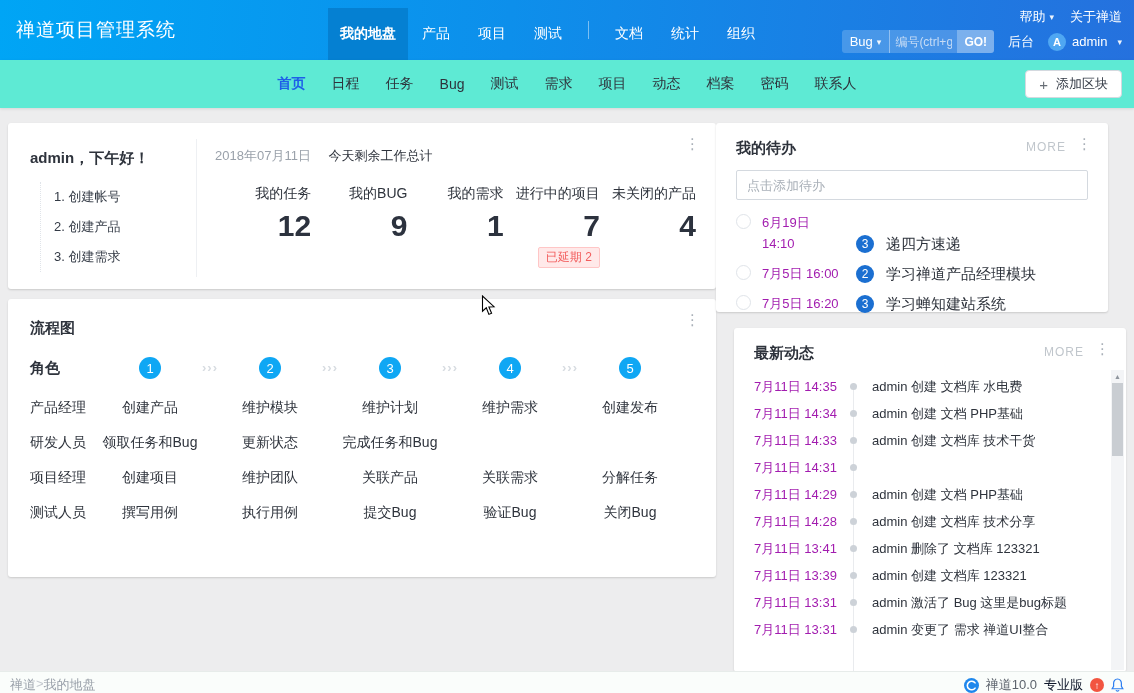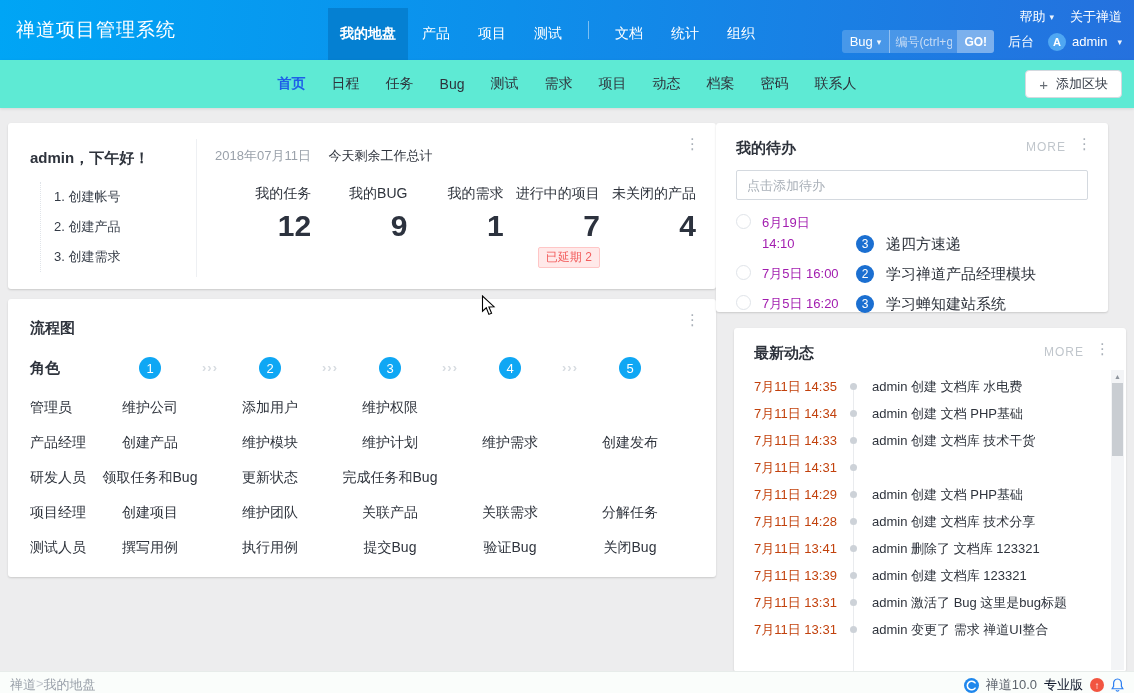--- a/index.html
+++ b/index.html
@@ -82,21 +82,21 @@
   .todo-item { display:flex; align-items:flex-end; position:relative; padding:4px 0 5px 26px; min-height:27px; }
   .todo-check { position:absolute; left:0; top:6px; width:15px; height:15px; border:1px solid #e0e4e9; border-radius:50%; background:#fff; cursor:pointer; }
   .todo-date { width:92px; font-size:13px; color:#a21caf; white-space:pre-line; line-height:21px; flex-shrink:0; }
   .todo-pri { width:18px; height:18px; border-radius:50%; background:#1b6fd1; color:#fff; font-size:12px; display:flex; align-items:center; justify-content:center; margin:0 12px 1px 2px; flex-shrink:0; }
   .todo-text { font-size:15px; color:#2e333c; line-height:21px; cursor:pointer; }
   
   #activity-card { left:734px; top:328px; width:392px; height:344px; padding:16px 20px 0 20px; overflow:hidden; }
   .activity-list { margin-top:10px; position:relative; }
   .timeline { position:absolute; left:99px; top:10px; height:290px; width:1px; background:#e9ebee; }
   .activity-item { display:flex; align-items:center; height:27px; font-size:13px; position:relative; }
-  .act-time { width:96px; color:#c2410c; flex-shrink:0; white-space:nowrap; }
+  .act-time { width:96px; color:#a21caf; flex-shrink:0; white-space:nowrap; }
   .act-dot { width:7px; height:7px; border-radius:50%; background:#cdd2d8; margin-right:15px; position:relative; z-index:1; flex-shrink:0; }
   .act-text { color:#2e333c; white-space:nowrap; cursor:pointer; }
   .scrollbar { position:absolute; top:42px; right:2px; bottom:2px; width:13px; background:#f3f4f6; }
   .scroll-arrow { width:13px; height:13px; display:flex; align-items:center; justify-content:center; font-size:7px; color:#8f959d; cursor:pointer; }
   .scroll-thumb { position:absolute; top:13px; left:1px; width:11px; height:73px; background:#c9cdd2; cursor:pointer; }
   
   .footer { position:absolute; left:0; right:0; bottom:0; height:22px; background:#fafdfb; border-top:1px solid #e7ecea; display:flex; align-items:flex-start; padding:4px 10px 0 10px; font-size:13px; z-index:3; }
   .breadcrumb { display:flex; gap:0; color:#9aa1aa; }
   .crumb { cursor:pointer; }
   .crumb-sep { color:#c4c9cf; }
@@ -232,28 +232,20 @@
       <div class="task-cell">
         <span class="flow-arrow">›››</span>
         <span class="step-circle">4</span>
       </div>
       <div class="task-cell">
         <span class="flow-arrow">›››</span>
         <span class="step-circle">5</span>
       </div>
     </div>
     <div class="flow-row">
-      <div class="role-cell">管理员</div>
-      <div class="task-cell"><span class="task-link">维护公司</span></div>
-      <div class="task-cell"><span class="task-link">添加用户</span></div>
-      <div class="task-cell"><span class="task-link">维护权限</span></div>
-      <div class="task-cell"><span class="task-link"></span></div>
-      <div class="task-cell"><span class="task-link"></span></div>
-    </div>
-    <div class="flow-row">
       <div class="role-cell">产品经理</div>
       <div class="task-cell"><span class="task-link">创建产品</span></div>
       <div class="task-cell"><span class="task-link">维护模块</span></div>
       <div class="task-cell"><span class="task-link">维护计划</span></div>
       <div class="task-cell"><span class="task-link">维护需求</span></div>
       <div class="task-cell"><span class="task-link">创建发布</span></div>
     </div>
     <div class="flow-row">
       <div class="role-cell">研发人员</div>
       <div class="task-cell"><span class="task-link">领取任务和Bug</span></div>

